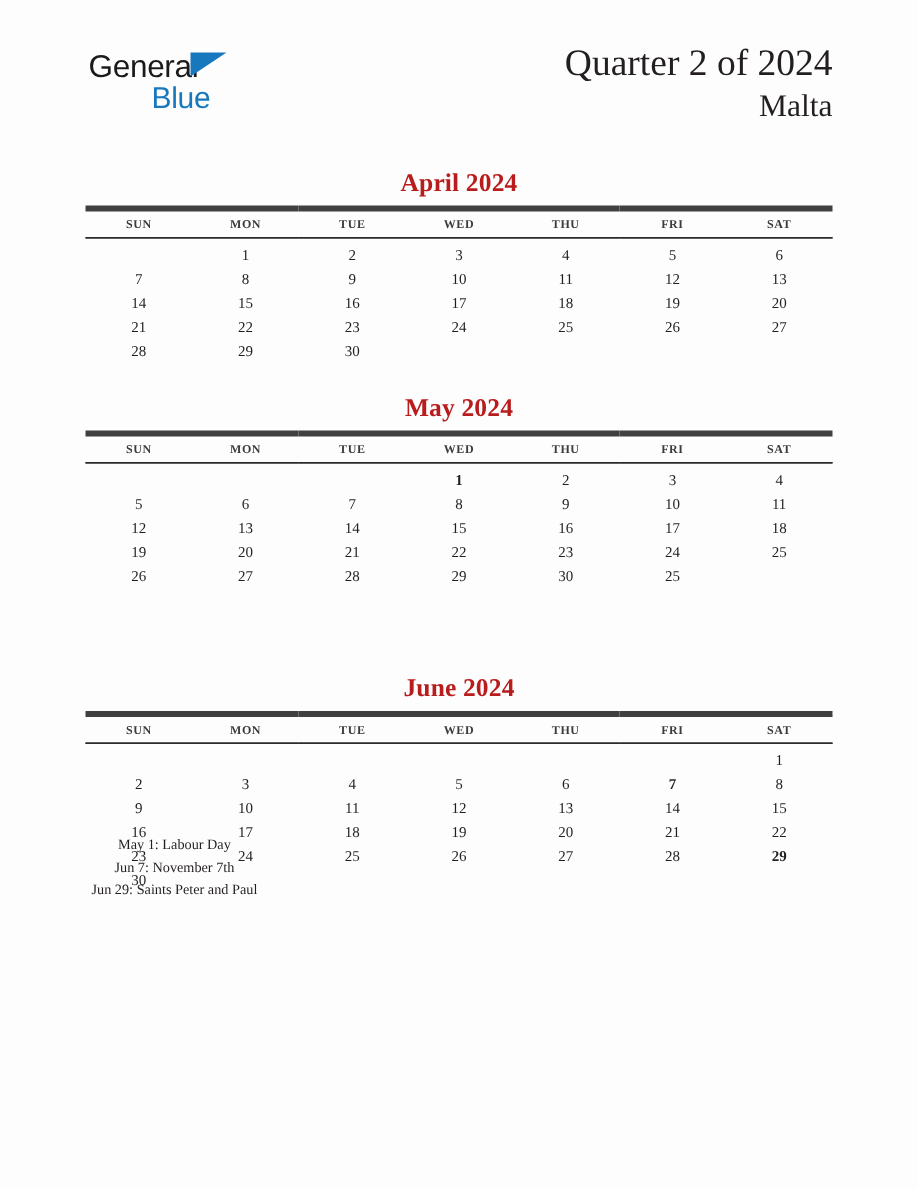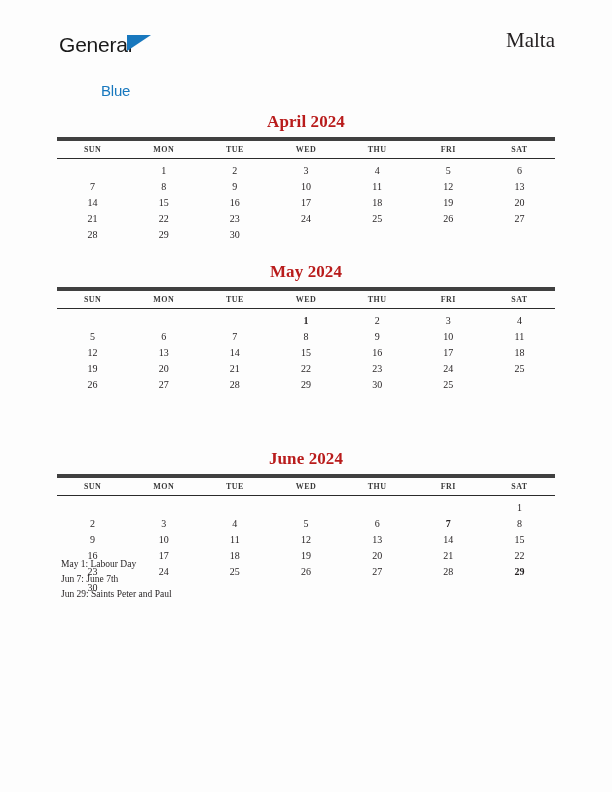--- a/index.html
+++ b/index.html
@@ -48,24 +48,23 @@
     top: 5px;
     width: 0;
     height: 0;
     border-top: 16px solid #1878be;
     border-right: 24px solid transparent;
   }
   .logo-blue {
     position: absolute;
     left: 44px;
     top: 26px;
-    font-size: 15px;
+    font-size: 20px;
     letter-spacing: -0.2px;
     color: #1878be;
-    margin-top: 27px;
   }
   .title-block {
     position: absolute;
     right: 0;
     top: -2px;
     text-align: right;
     line-height: 1.18;
   }
   .title-quarter {
     font-size: 25px;
@@ -129,35 +128,37 @@
   }
 
   
   .legend {
     position: absolute;
     left: 61px;
     top: 557px;
     font-size: 9.5px;
     color: #231f20;
     line-height: 1.58;
+    text-align: center;
   }
   .legend-item {
     white-space: nowrap;
   }
 </style>
 </head>
 <body>
 
 <div class="header">
   <div class="logo">
     <span class="logo-general">General</span>
     <span class="logo-triangle"></span>
     <span class="logo-blue">Blue</span>
   </div>
   <div class="title-block">
+    <div class="title-quarter">Quarter 2 of 2024</div>
     <div class="title-location">Malta</div>
   </div>
 </div>
 
 <div class="month" id="month-0">
   <div class="month-title">April 2024</div>
   <table class="cal">
     <thead>
         <tr>
           <th>SUN</th>
@@ -351,15 +352,15 @@
           <td></td>
           <td></td>
           <td></td>
         </tr>
       </tbody>
   </table>
 </div>
 
 <div class="legend">
     <div class="legend-item">May 1: Labour Day</div>
-    <div class="legend-item">Jun 7: June 7th</div>
+    <div class="legend-item">Jun 7: November 7th</div>
     <div class="legend-item">Jun 29: Saints Peter and Paul</div>
   </div>
 
 </body></html>

